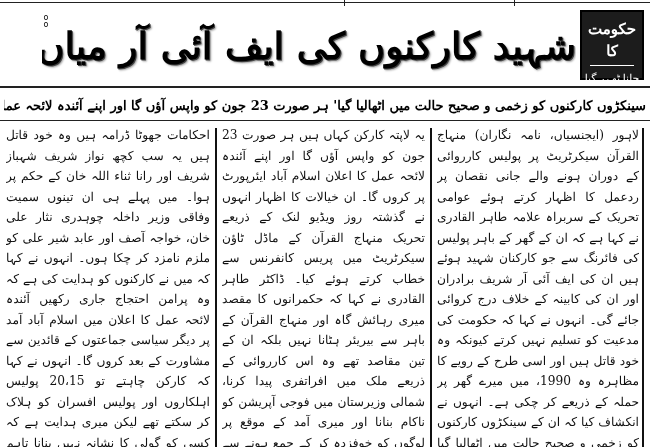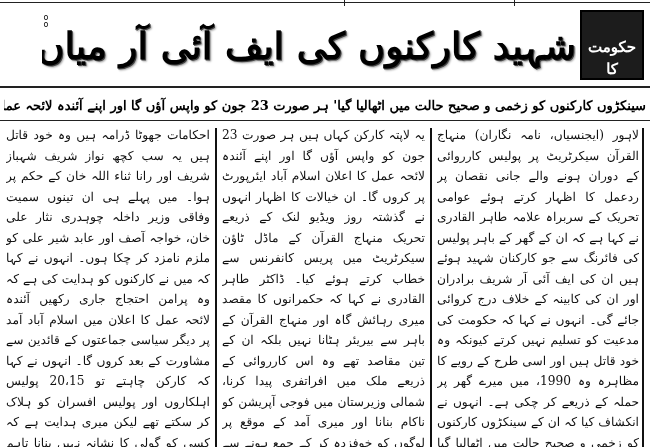--- a/index.html
+++ b/index.html
@@ -6,21 +6,21 @@
   body { width:650px; height:447px; overflow:hidden; position:relative; font-family:"DejaVu Sans", sans-serif; color:#111; }
   .page { position:absolute; left:0; top:0; width:650px; height:447px; background:#fff; }
 
   
   .top-rule { position:absolute; left:0; top:2px; width:650px; height:1px; background:#222; }
   .top-tick { position:absolute; top:0; width:1px; height:6px; background:#222; }
 
   
   .headline-band { position:absolute; left:0; top:4px; width:650px; height:82px; }
   .kicker-box { position:absolute; right:6px; top:6px; width:60px; height:66px; background:#1c1c1c; border:2px solid #000; color:#fff; direction:rtl; text-align:center; }
-  .kicker-line1 { display:block; font-family:"DejaVu Serif", serif; font-size:15px; font-weight:bold; line-height:22px; margin-top:24px; }
+  .kicker-line1 { display:block; font-family:"DejaVu Serif", serif; font-size:15px; font-weight:bold; line-height:22px; margin-top:6px; }
   .kicker-rule { display:block; width:44px; height:1px; background:#fff; margin:3px auto; }
   .kicker-line2 { display:block; font-family:Liberation Serif, serif; font-size:11px; line-height:18px; }
 
   .headline-main { position:absolute; left:42px; right:74px; top:6px; height:72px; direction:rtl; text-align:center; font-family:"DejaVu Serif", serif; font-weight:bold; font-size:37px; line-height:72px; letter-spacing:-1px; white-space:nowrap; overflow:hidden; color:#000; text-shadow:1px 1px 0 #444, 2px 2px 2px rgba(0,0,0,0.35); }
 
   .byline-name { position:absolute; left:4px; top:8px; width:38px; height:68px; direction:rtl; text-align:center; font-family:"DejaVu Serif", serif; font-weight:bold; color:#000; }
   .byline-top { display:block; font-size:17px; line-height:34px; }
   .byline-bottom { display:block; font-size:12px; line-height:30px; }
   .quote-mark { position:absolute; left:42px; top:10px; width:8px; height:22px; font-size:8px; line-height:7px; text-align:center; color:#000; }
 

